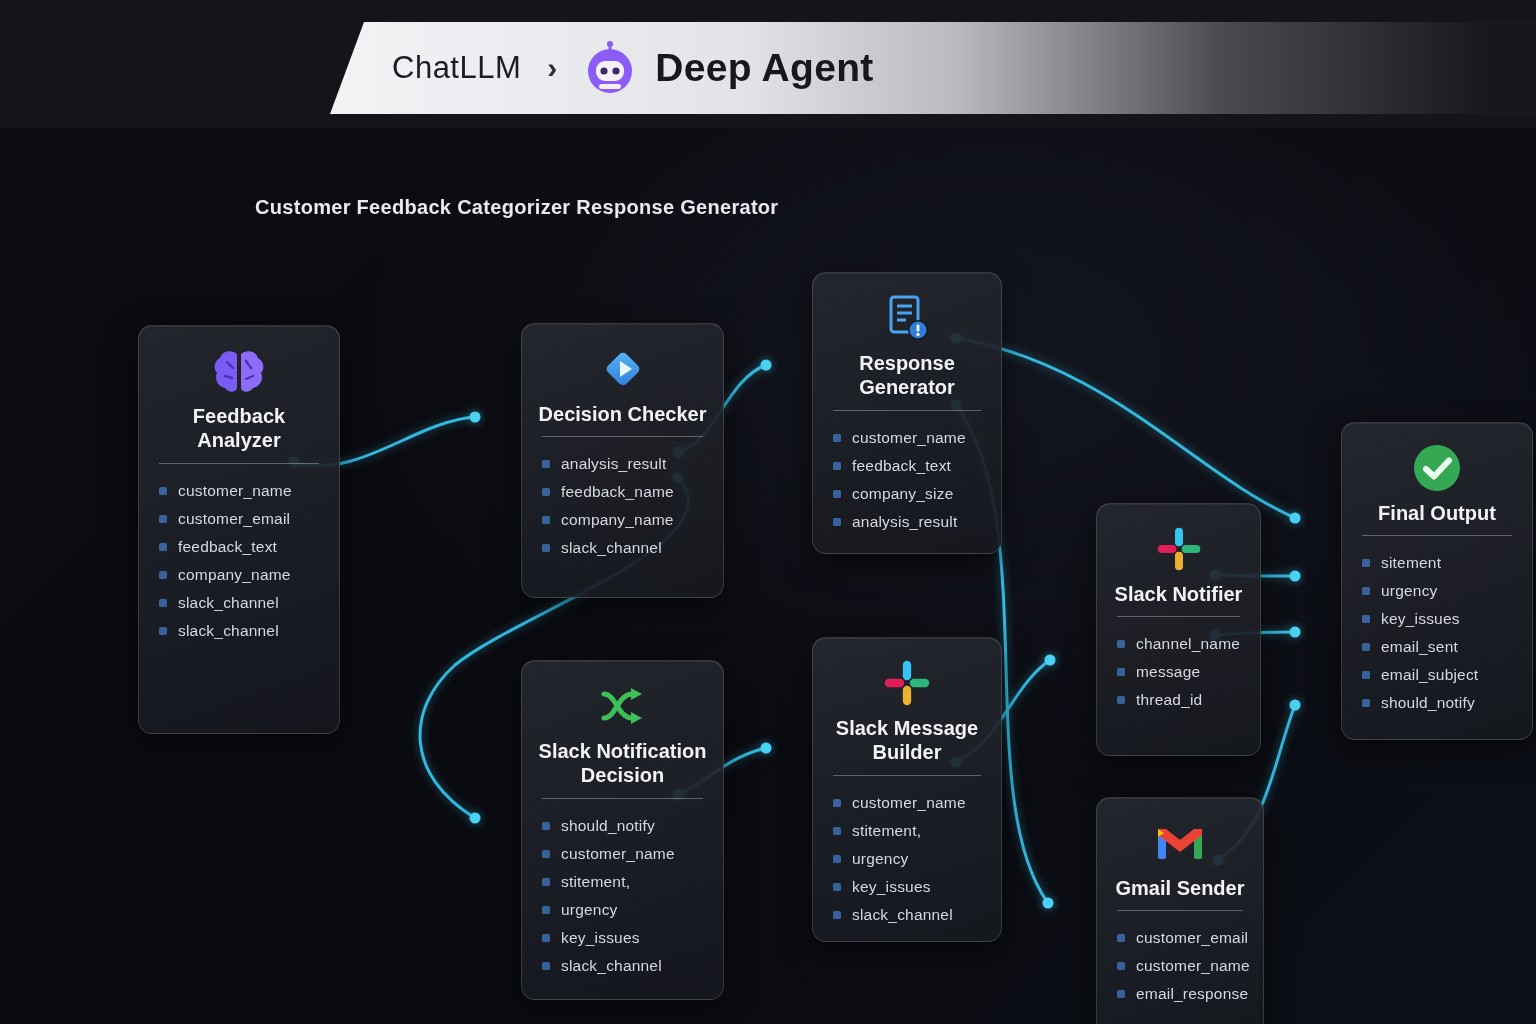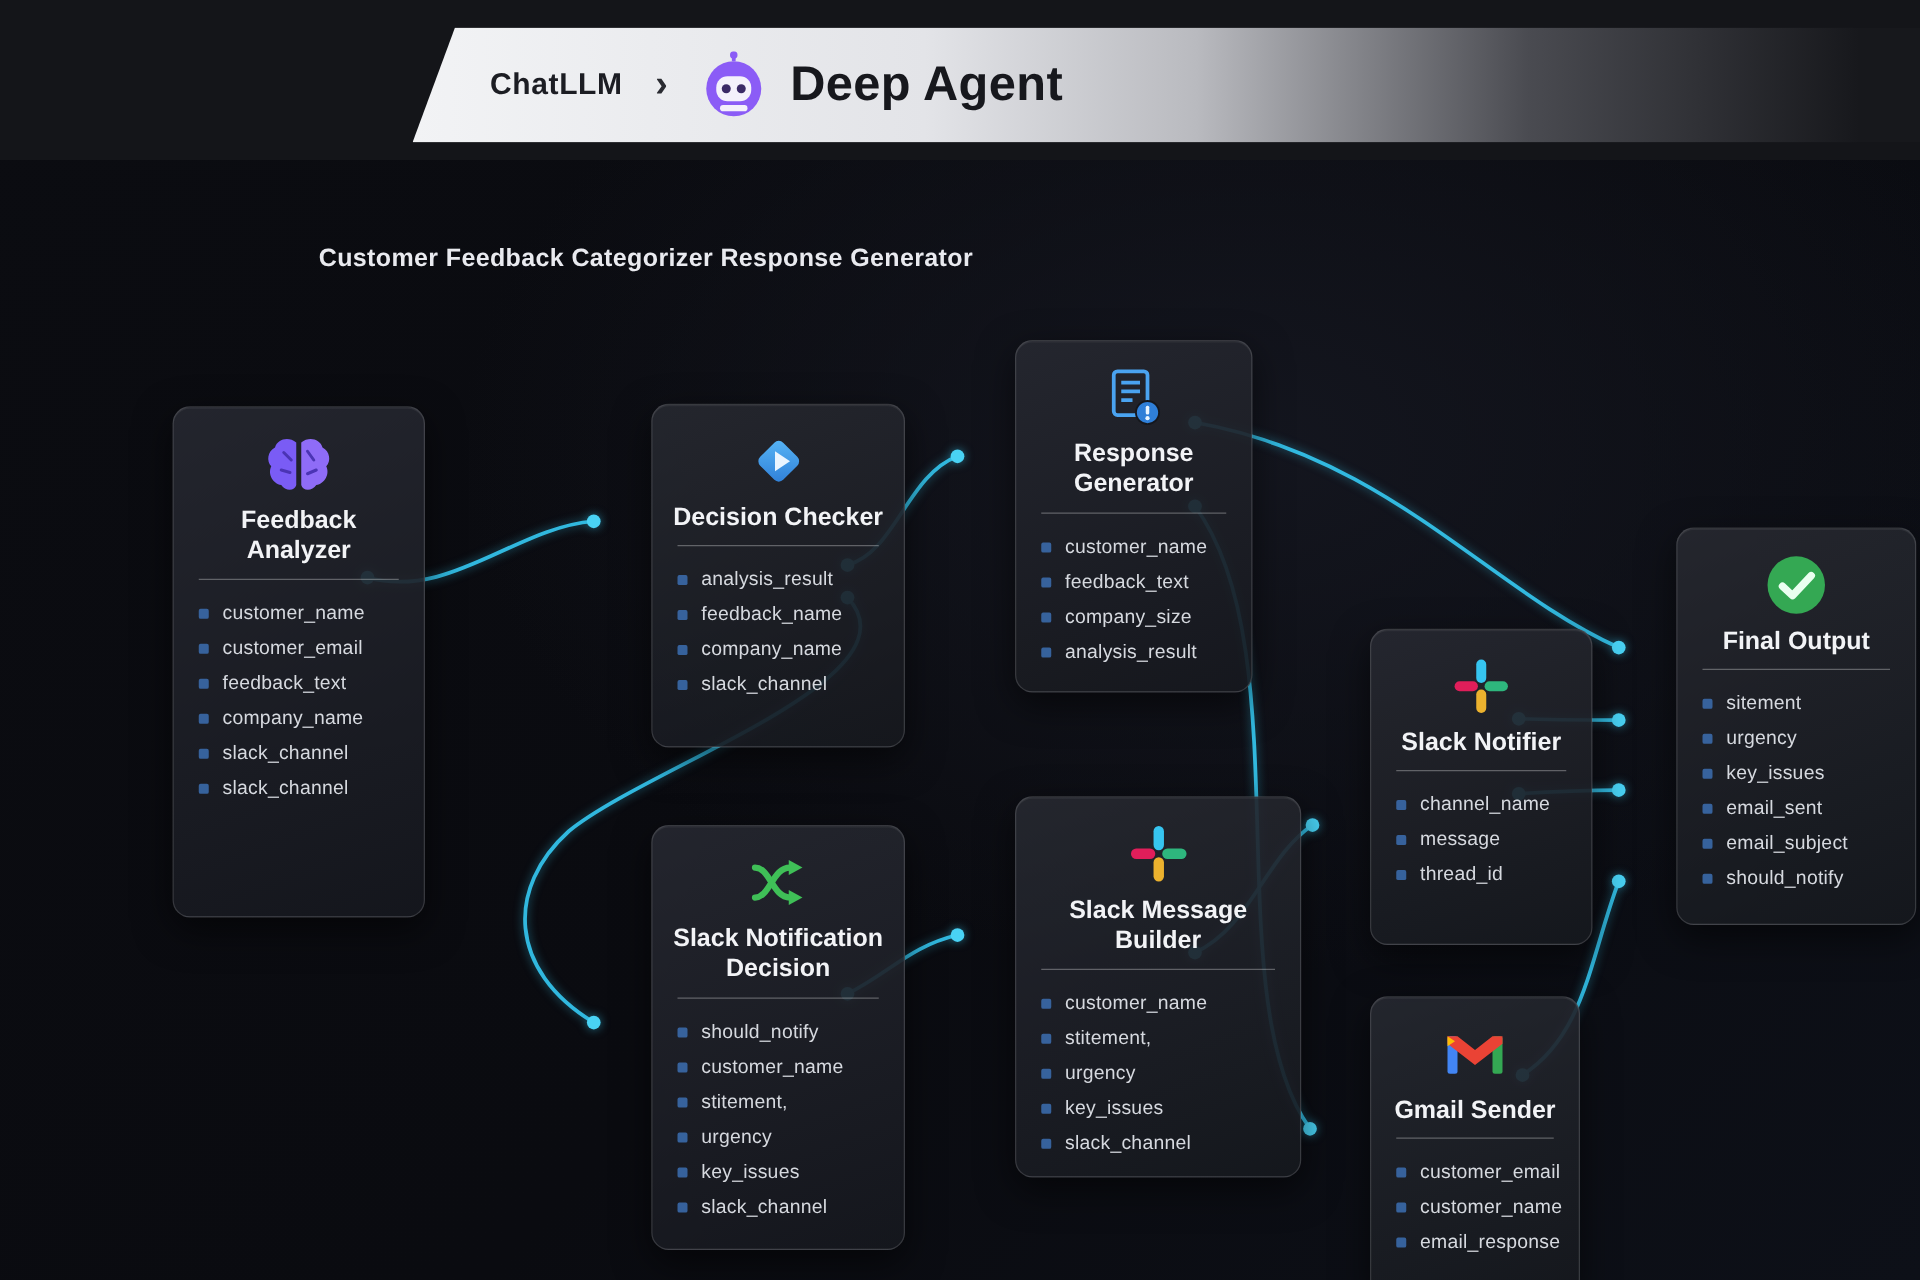--- a/index.html
+++ b/index.html
@@ -11,21 +11,21 @@
       linear-gradient(135deg,#0b0c11 0%, #0a0b10 55%, #0d1018 100%);
   }
   
   #header{position:absolute;left:0;top:0;width:1536px;height:128px;background:#141519;z-index:5;}
   #header-band{
     position:absolute;left:330px;top:22px;right:0;height:92px;
     background:linear-gradient(90deg,#f2f3f5 0%, #e3e4e8 34%, #b9babf 52%, #4a4b51 74%, #17181c 96%);
     clip-path:polygon(34px 0, 100% 0, 100% 100%, 0 100%);
     display:flex;align-items:center;padding-left:62px;box-sizing:border-box;
   }
-  .brand{font-size:24px;font-weight:700;color:#1c1d23;letter-spacing:.5px;}
+  .brand{font-size:31px;font-weight:400;color:#1c1d23;letter-spacing:.5px;}
   .crumb-sep{font-size:30px;color:#2a2b31;margin:0 26px;font-weight:700;}
   .robot{width:54px;height:54px;margin-right:18px;flex:0 0 auto;}
   .app-title{font-size:39px;font-weight:700;color:#17181d;letter-spacing:.3px;}
   
   #flow-title{
     position:absolute;left:255px;top:196px;z-index:3;
     font-size:20px;font-weight:600;color:#e9eaef;letter-spacing:.3px;
   }
   
   #wires{position:absolute;left:0;top:0;z-index:1;}
@@ -252,21 +252,21 @@
           <span class="bullet"></span>
           <span class="field-label">key_issues</span>
         </div>
       <div class="field">
           <span class="bullet"></span>
           <span class="field-label">slack_channel</span>
         </div>
     </div>
   </div>
 
-  <div class="node" style="left:766px;top:637px;width:229px;height:305px;">
+  <div class="node" style="left:766px;top:637px;width:190px;height:305px;">
     <div class="icon-wrap">
       <svg width="50" height="50" viewBox="0 0 54 54">
         <rect x="22.5" y="3" width="9" height="21" rx="4.5" fill="#36C5F0"></rect>
         <rect x="30" y="22.5" width="21" height="9" rx="4.5" fill="#2EB67D"></rect>
         <rect x="22.5" y="30" width="9" height="21" rx="4.5" fill="#ECB22E"></rect>
         <rect x="3" y="22.5" width="21" height="9" rx="4.5" fill="#E01E5A"></rect>
       </svg>
     </div>
     <div class="node-title">Slack Message Builder</div>
     <div class="divider"></div>
@@ -287,21 +287,21 @@
           <span class="bullet"></span>
           <span class="field-label">key_issues</span>
         </div>
       <div class="field">
           <span class="bullet"></span>
           <span class="field-label">slack_channel</span>
         </div>
     </div>
   </div>
 
-  <div class="node" style="left:1050px;top:503px;width:178px;height:253px;">
+  <div class="node" style="left:1050px;top:503px;width:165px;height:253px;">
     <div class="icon-wrap">
       <svg width="48" height="48" viewBox="0 0 54 54">
         <rect x="22.5" y="3" width="9" height="21" rx="4.5" fill="#36C5F0"></rect>
         <rect x="30" y="22.5" width="21" height="9" rx="4.5" fill="#2EB67D"></rect>
         <rect x="22.5" y="30" width="9" height="21" rx="4.5" fill="#ECB22E"></rect>
         <rect x="3" y="22.5" width="21" height="9" rx="4.5" fill="#E01E5A"></rect>
       </svg>
     </div>
     <div class="node-title">Slack Notifier</div>
     <div class="divider"></div>

